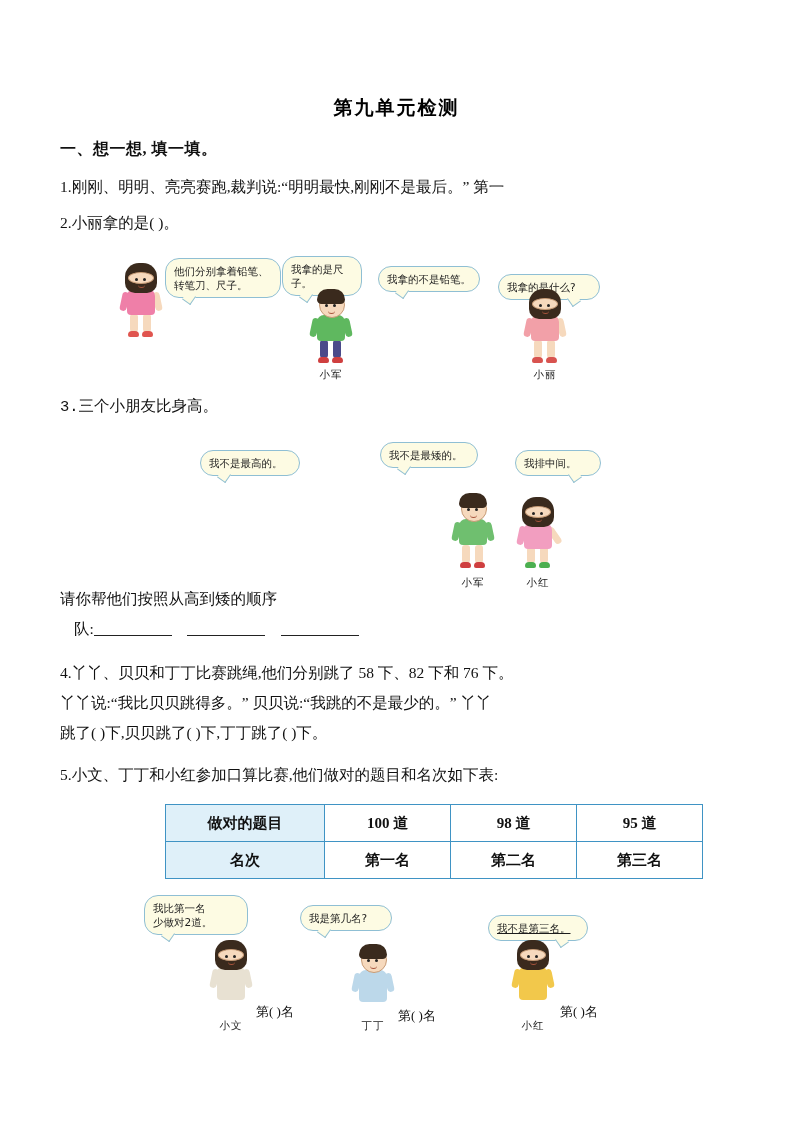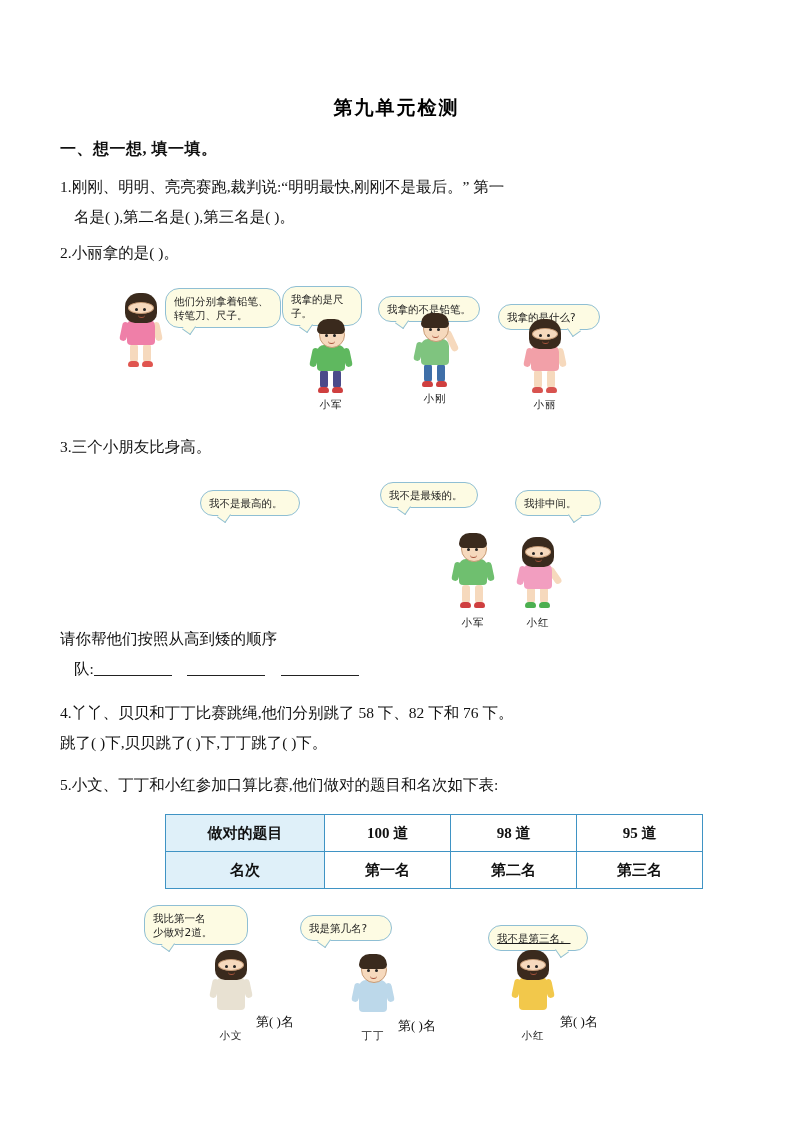--- a/index.html
+++ b/index.html
@@ -240,21 +240,20 @@
 <body>
 
 <div class="page">
 
   <div class="doc-title">第九单元检测</div>
 
   <div class="section-head">一、想一想, 填一填。</div>
 
   <div class="q">
     <span class="indent">1.刚刚、明明、亮亮赛跑,裁判说:“明明最快,刚刚不是最后。” 第一</span>
-    <span class="indent" style="padding-left:14px;">名是(        ),第二名是(        ),第三名是(        )。</span>
   </div>
 
   <div class="q">
     <span class="indent">2.小丽拿的是(        )。</span>
   </div>
 
   <div class="scene" style="height:132px;">
 
     <div class="kid" style="left:58px; top:22px;">
       <div class="fig">
@@ -293,39 +292,20 @@
           <div class="leg r" style="background:#4a4a8a;"></div>
         </div>
         <div class="shoe l"></div>
         <div class="shoe r"></div>
       </div>
       <div class="name">小军</div>
     </div>
 
     <div class="bubble" style="left:222px; top:12px; width:80px;">我拿的是尺子。</div>
 
-    <div class="kid" style="left:352px; top:42px;">
-      <div class="fig">
-        <div class="hair"></div>
-        <div class="head"></div>
-        <div class="eye l"></div>
-        <div class="eye r"></div>
-        <div class="mouth"></div>
-        <div class="body" style="background:#7fc47f;"></div>
-        <div class="arm l" style="background:#7fc47f;"></div>
-        <div class="arm r" style="background:#f6d9bd; top:14px; height:22px; transform:rotate(-25deg);"></div>
-        <div class="legs">
-          <div class="leg l" style="background:#3f6fa8;"></div>
-          <div class="leg r" style="background:#3f6fa8;"></div>
-        </div>
-        <div class="shoe l"></div>
-        <div class="shoe r"></div>
-      </div>
-      <div class="name">小刚</div>
-    </div>
 
     <div class="bubble" style="left:318px; top:22px; width:102px;">我拿的不是铅笔。</div>
 
     <div class="kid" style="left:462px; top:48px;">
       <div class="fig">
         <div class="hair long"></div>
         <div class="head"></div>
         <div class="eye l"></div>
         <div class="eye r"></div>
         <div class="mouth"></div>
@@ -338,21 +318,21 @@
         </div>
         <div class="shoe l" style="background:#d8534f;"></div>
         <div class="shoe r" style="background:#d8534f;"></div>
       </div>
       <div class="name">小丽</div>
     </div>
 
     <div class="bubble tail-right" style="left:438px; top:30px; width:102px;">我拿的是什么?</div>
   </div>
 
-  <div class="q" style="margin-top:26px;">
+  <div class="q" style="margin-top:16px;font-family:Liberation Mono, monospace;">
     <span class="indent">3.三个小朋友比身高。</span>
   </div>
 
   <div class="scene" style="height:150px;">
 
     <div class="bubble" style="left:140px; top:22px; width:100px;">我不是最高的。</div>
 
 
     <div class="bubble" style="left:320px; top:14px; width:98px;">我不是最矮的。</div>
 
@@ -401,20 +381,21 @@
 
   <div class="q" style="margin-top:6px;">
     <span class="indent">请你帮他们按照从高到矮的顺序</span>
     <span class="indent" style="padding-left:14px;">
       <span>队:</span><span class="ul"></span>&nbsp;&nbsp;&nbsp;&nbsp;<span class="ul"></span>&nbsp;&nbsp;&nbsp;&nbsp;<span class="ul"></span>
     </span>
   </div>
 
   <div class="q" style="margin-top:14px;">
     <span class="indent">4.丫丫、贝贝和丁丁比赛跳绳,他们分别跳了 58 下、82 下和 76 下。</span>
+    <span class="indent">丫丫说:“我比贝贝跳得多。” 贝贝说:“我跳的不是最少的。” 丫丫</span>
     <span class="indent">跳了(        )下,贝贝跳了(        )下,丁丁跳了(        )下。</span>
   </div>
 
   <div class="q" style="margin-top:12px;">
     <span class="indent">5.小文、丁丁和小红参加口算比赛,他们做对的题目和名次如下表:</span>
   </div>
 
   <div class="tbl-wrap">
     <table class="grid">
       <tbody>

